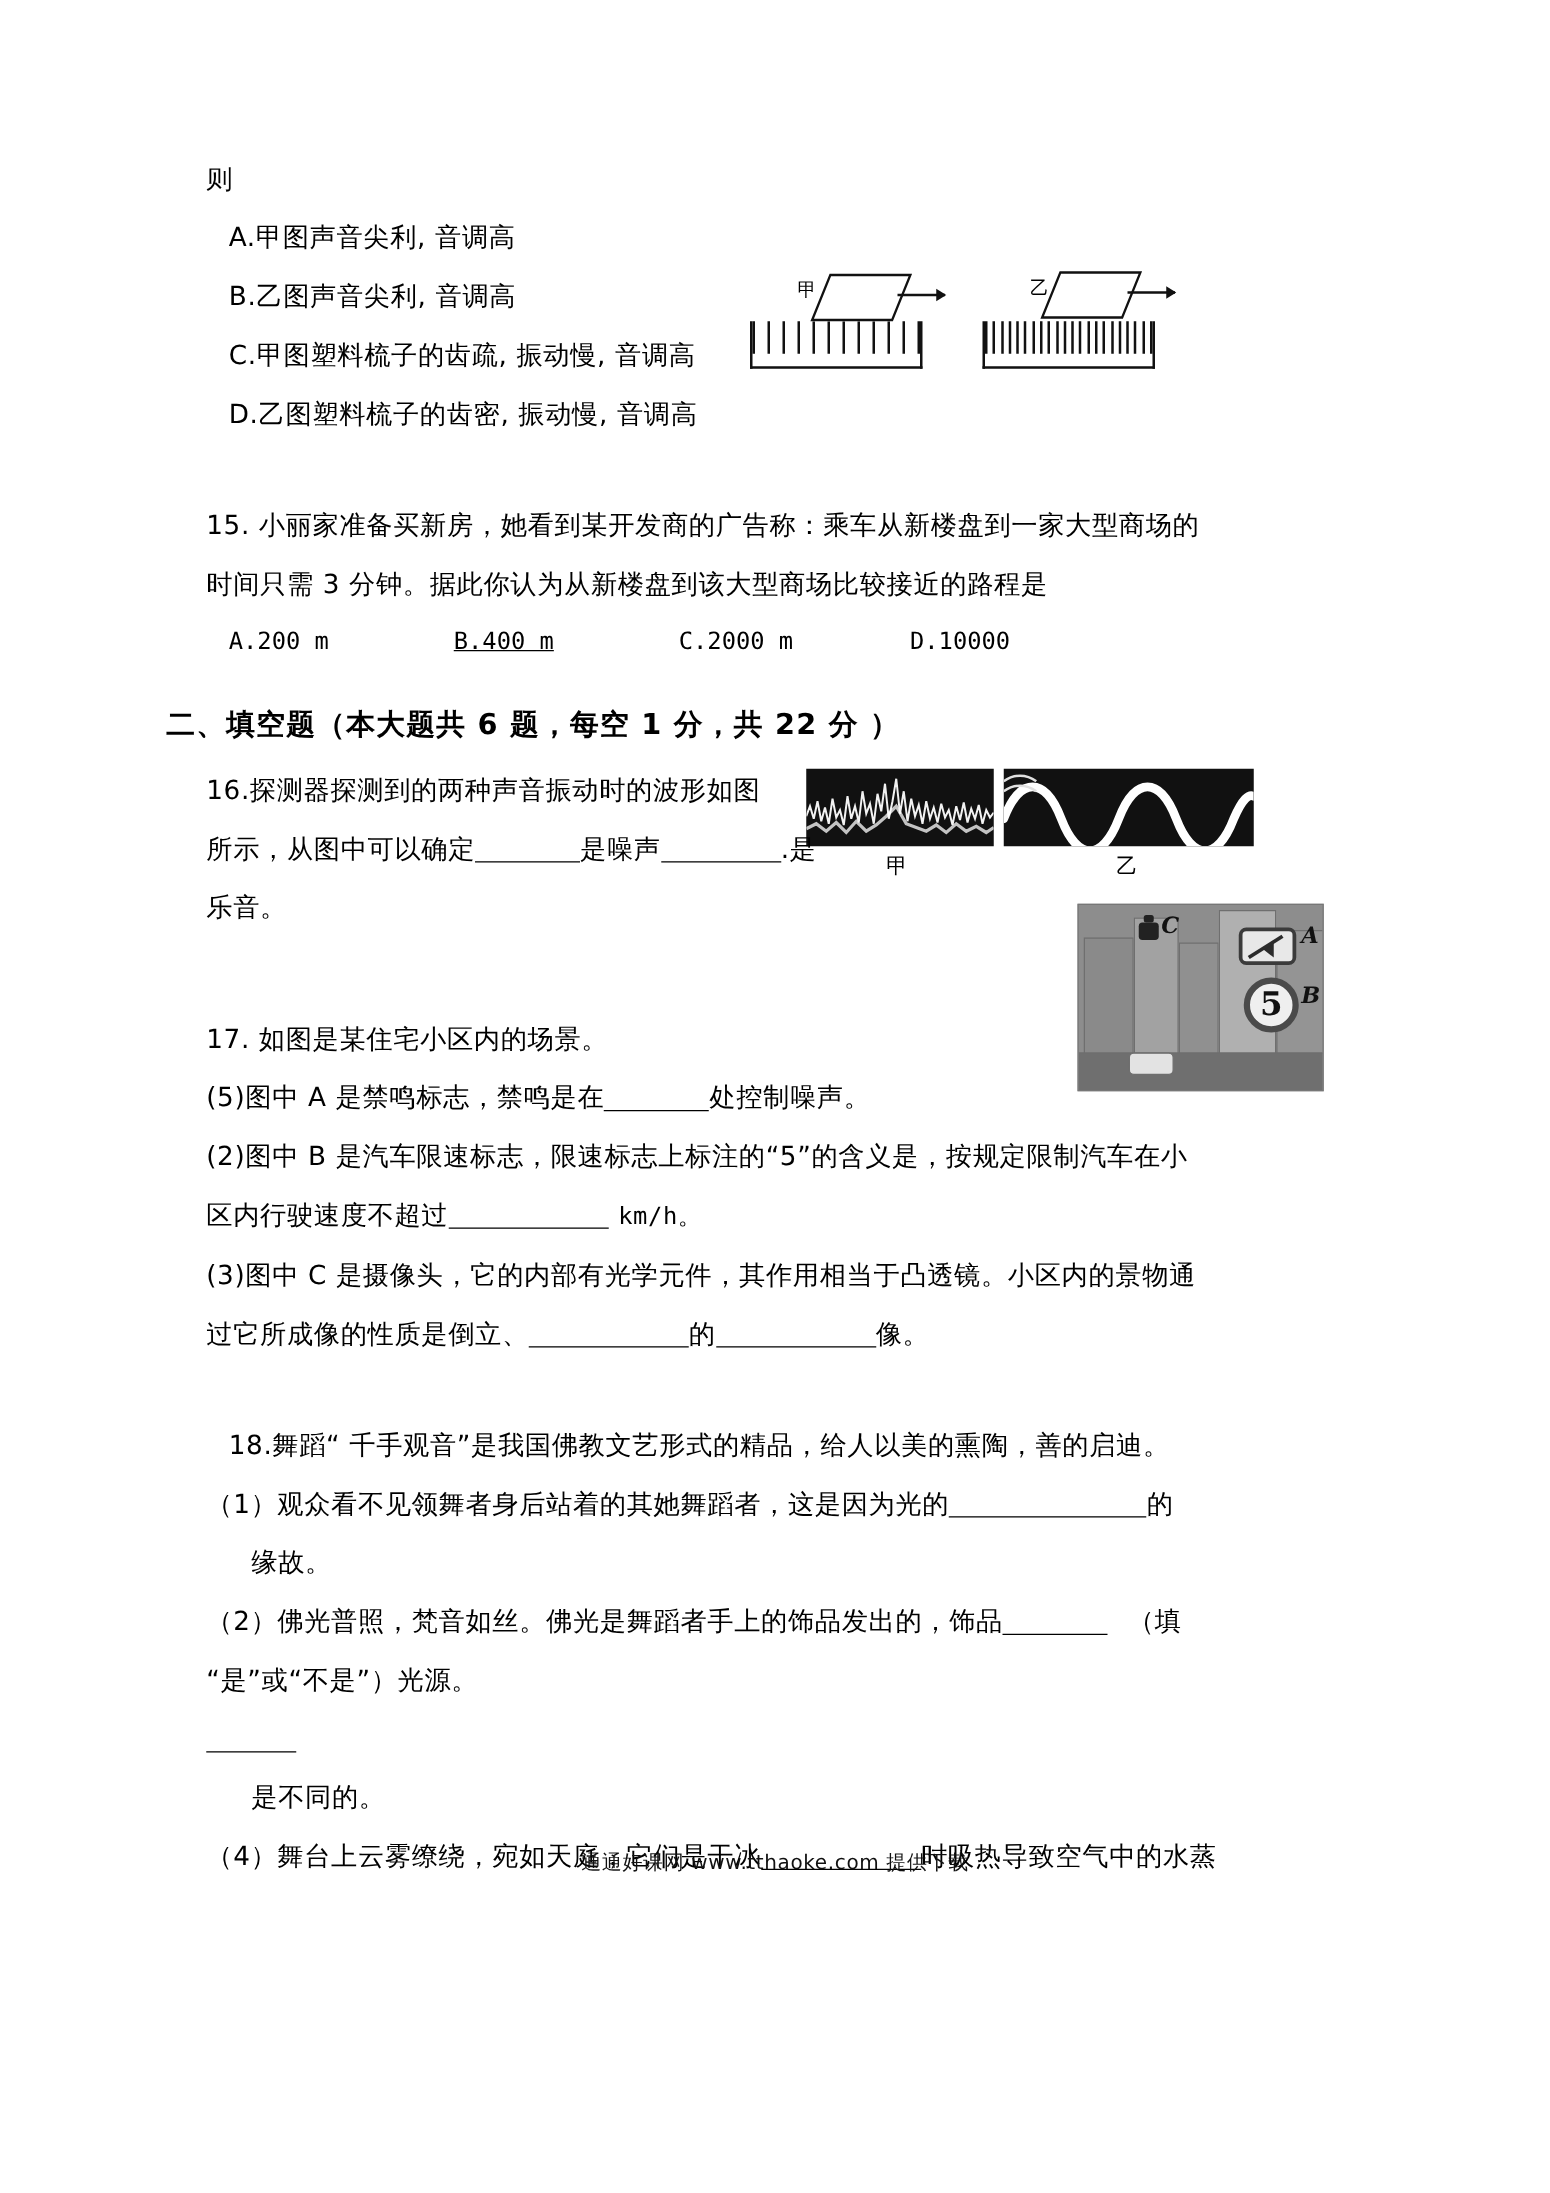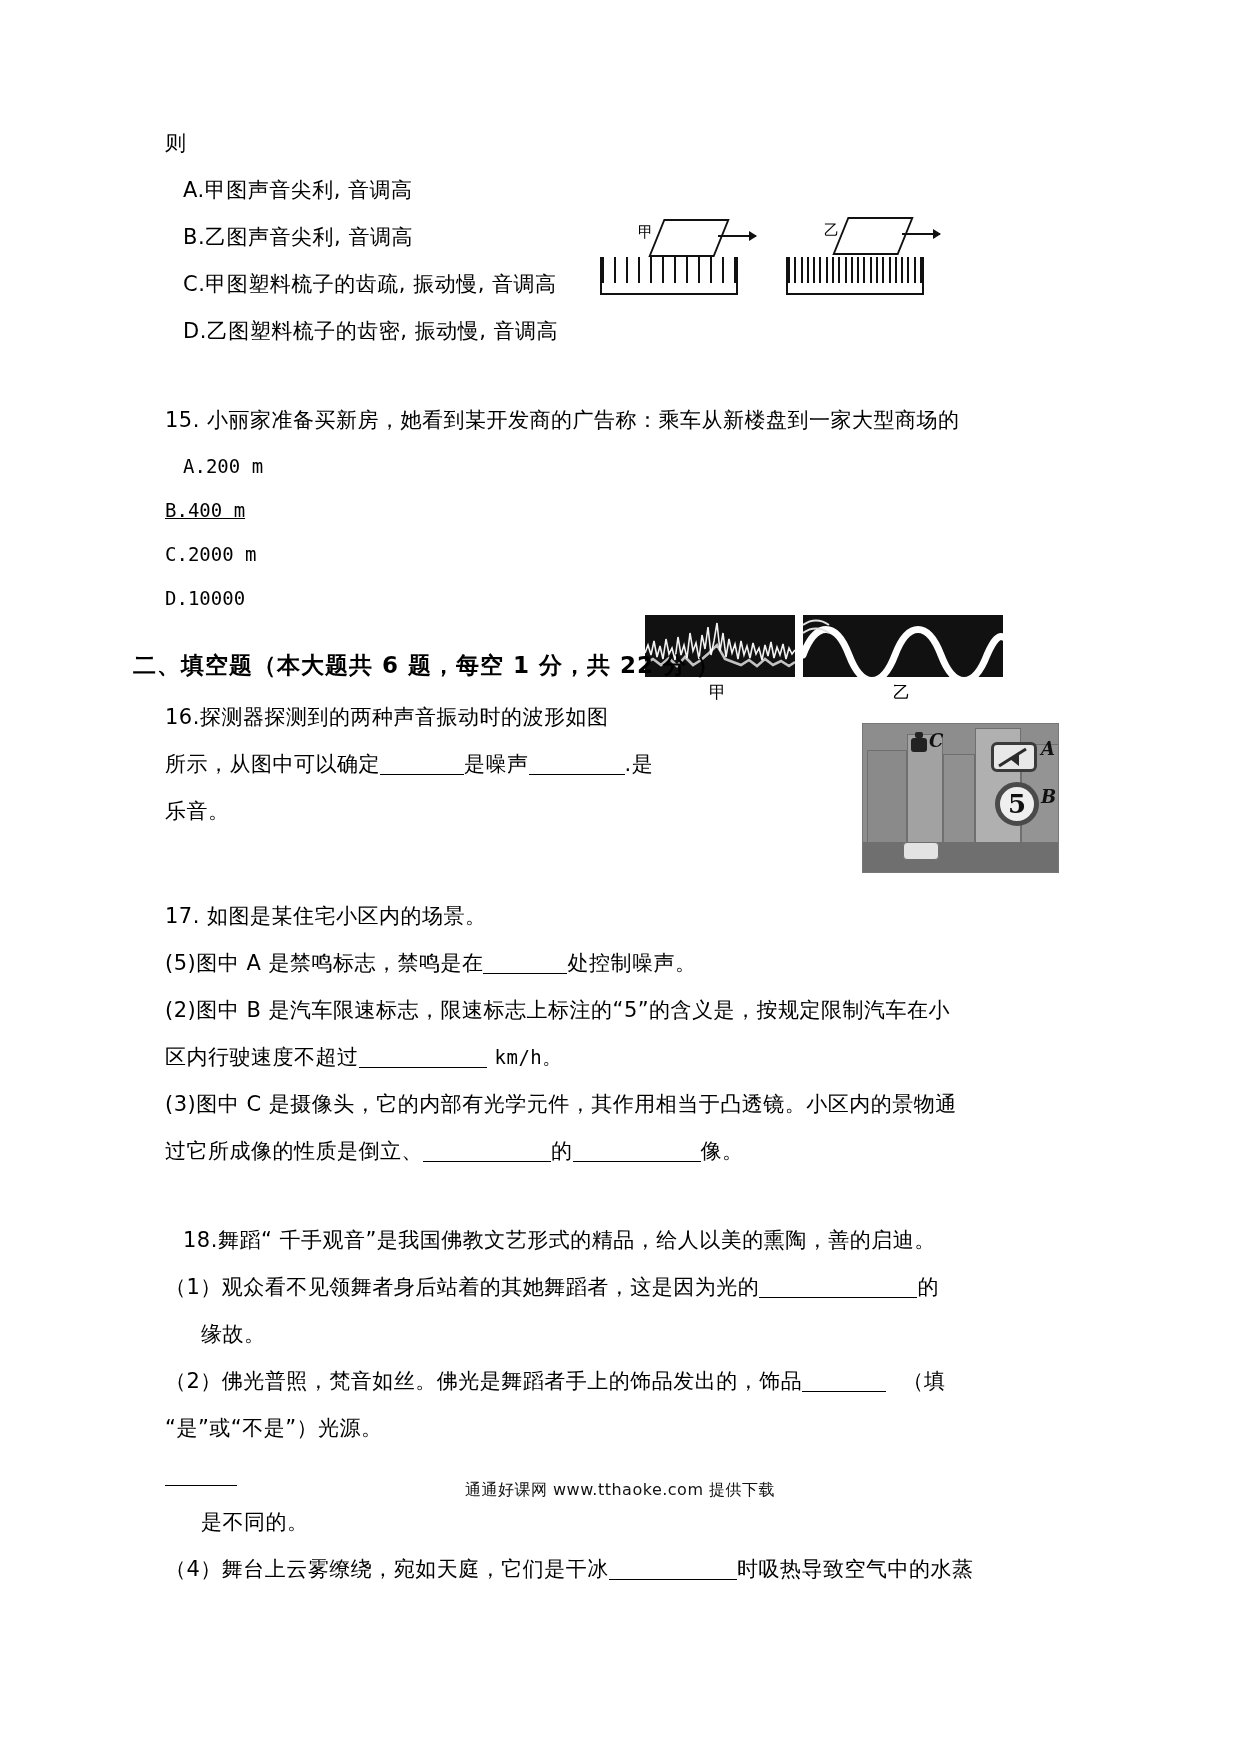--- a/index.html
+++ b/index.html
@@ -54,21 +54,20 @@
     letter-spacing: 1px;
     margin-top: 22px;
     margin-bottom: 6px;
     margin-left: -32px;
   }
 
   .opt-row {
     display: flex;
     font-size: 20px;
     line-height: 44px;
-    flex-direction: column;
   }
   .opt-row > span { display: inline-block; }
   .o1 { width: 180px; }
   .o2 { width: 180px; text-decoration: underline; }
   .o3 { width: 185px; }
 
   .mono { font-family: "DejaVu Sans Mono", "Liberation Mono", monospace; font-size: 19px;}
 
   
   .fig-comb {
@@ -325,20 +324,21 @@
 
     <div class="line">则</div>
     <div class="line indent1">A.甲图声音尖利, 音调高</div>
     <div class="line indent1">B.乙图声音尖利, 音调高</div>
     <div class="line indent1">C.甲图塑料梳子的齿疏, 振动慢, 音调高</div>
     <div class="line indent1">D.乙图塑料梳子的齿密, 振动慢, 音调高</div>
 
     <div style="height:42px"></div>
 
     <div class="line">15. 小丽家准备买新房，她看到某开发商的广告称：乘车从新楼盘到一家大型商场的</div>
+    <div class="line">时间只需 3 分钟。据此你认为从新楼盘到该大型商场比较接近的路程是</div>
     <div class="opt-row">
       <span class="o1 mono indent1">A.200 m</span>
       <span class="o2 mono">B.400 m</span>
       <span class="o3 mono">C.2000 m</span>
       <span class="mono">D.10000</span>
     </div>
 
     <div class="section-title">二、填空题（本大题共 6 题，每空 1 分，共 22 分 ）</div>
 
     <div class="line" style="width:470px;">16.探测器探测到的两种声音振动时的波形如图</div>

